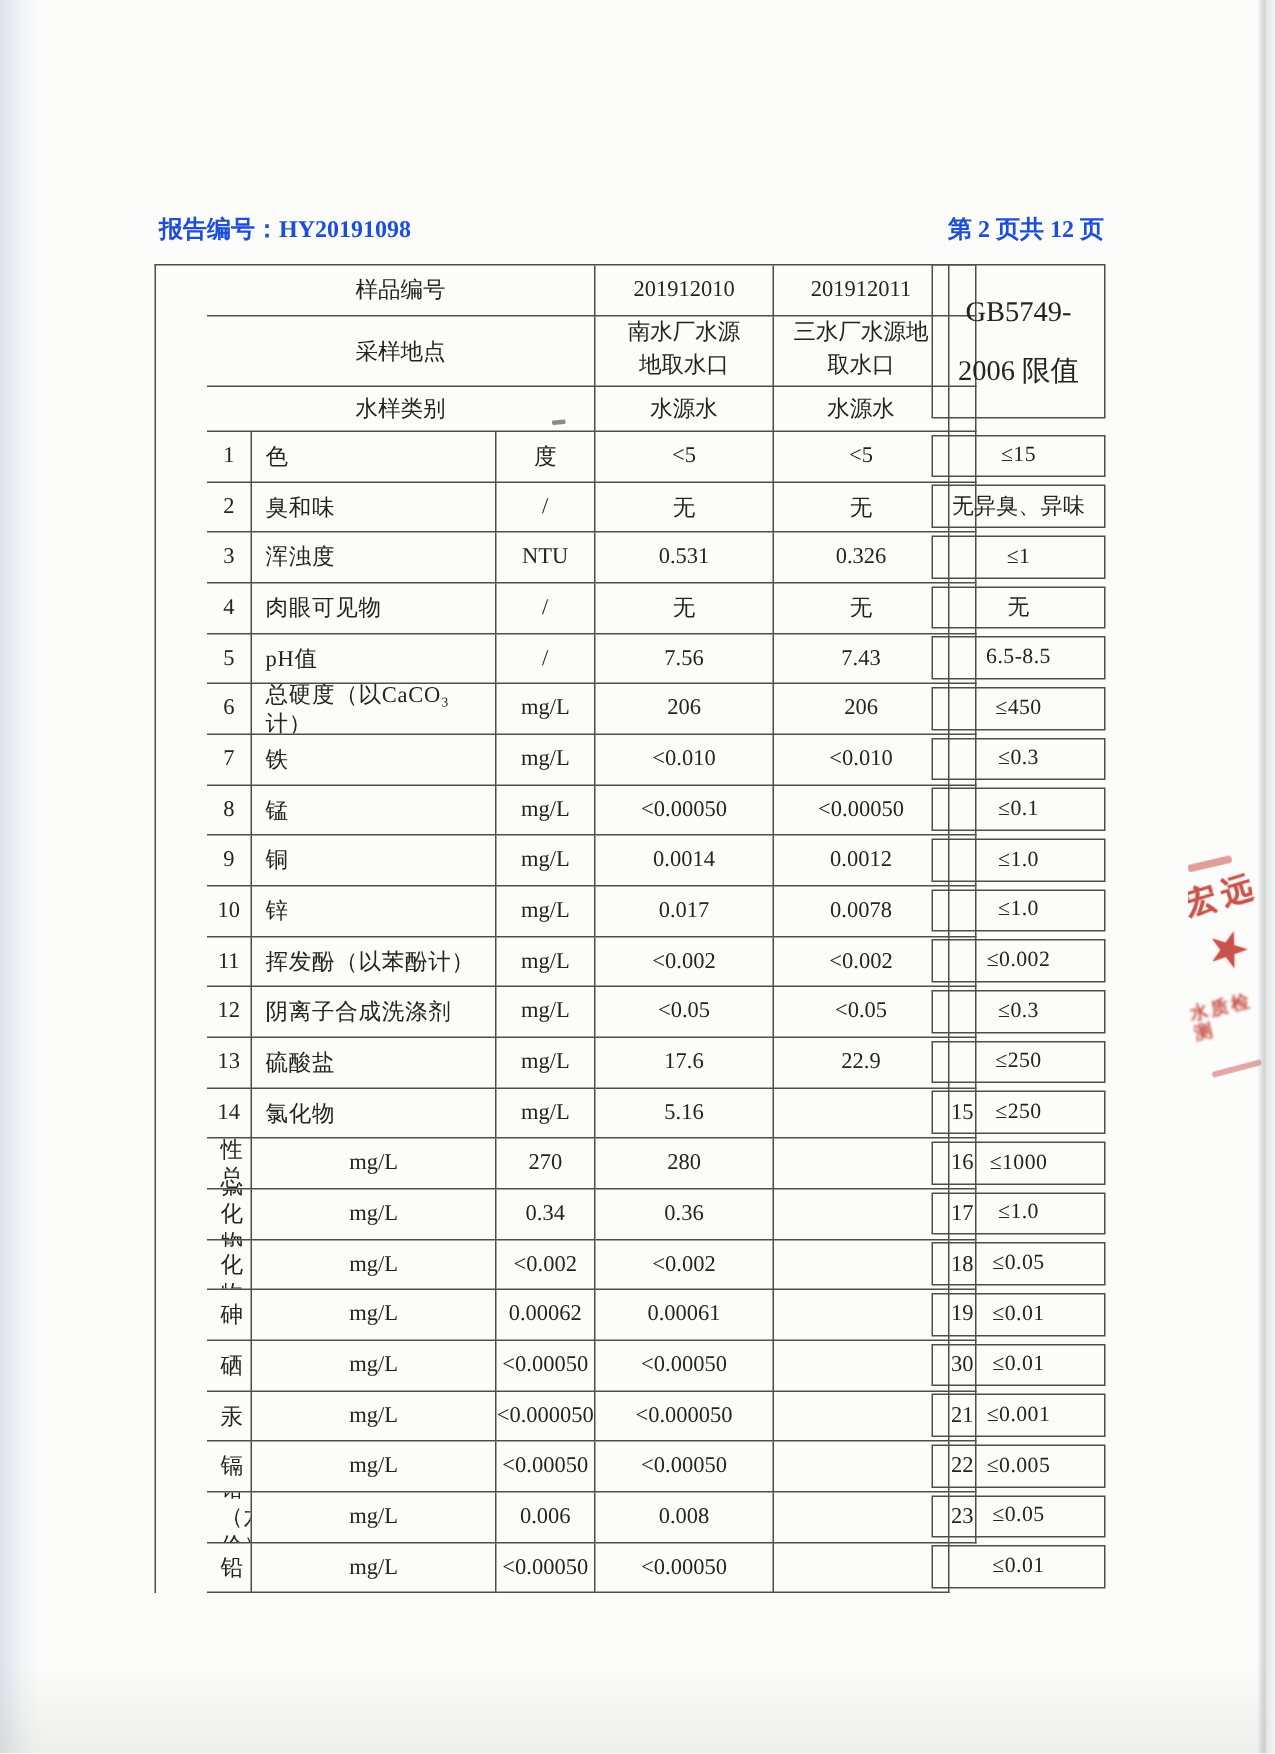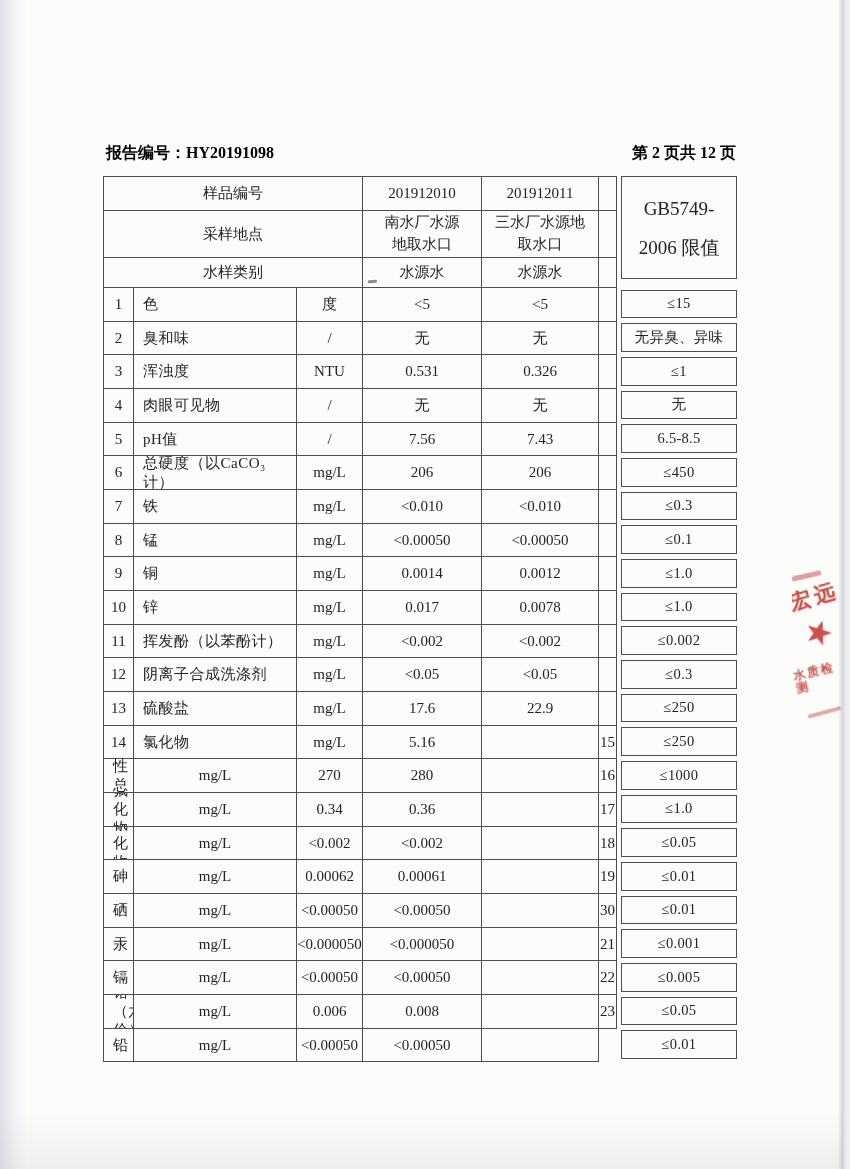--- a/index.html
+++ b/index.html
@@ -38,33 +38,34 @@
   
   .title{
     position:absolute;left:0;top:99px;width:850px;margin:0;
     text-align:center;
     font-family:"Liberation Sans","DejaVu Sans",sans-serif;
     font-size:23px;font-weight:700;letter-spacing:1px;color:#161616;
   }
   .meta{
     position:absolute;left:106px;top:143px;width:630px;
     display:flex;justify-content:space-between;align-items:baseline;
-    font-size:16px;font-weight:600;color:#000000;
+    font-size:16px;font-weight:600;color:#1d4ed8;
   }
   
   .tablewrap{position:absolute;left:103px;top:176px;width:634px;height:887px;}
   .grid{
     position:absolute;left:0;top:0;width:513px;
     display:grid;
     grid-template-columns:30px 163px 66px 119px 117px 18px;
     grid-template-rows:34px 47px 30px;
     grid-auto-rows:33.68px;
     border-top:1px solid var(--line);
     border-left:1px solid var(--line);
     background:transparent;
+    padding-left:34px;
   }
   .c{
     border-right:1px solid var(--line);
     border-bottom:1px solid var(--line);
     display:flex;align-items:center;justify-content:center;
     font-size:15px;color:var(--ink);
     overflow:hidden;
   }
   .merge3{grid-column:1 / span 3;}
   .name{justify-content:flex-start;padding-left:9px;letter-spacing:.5px;}

